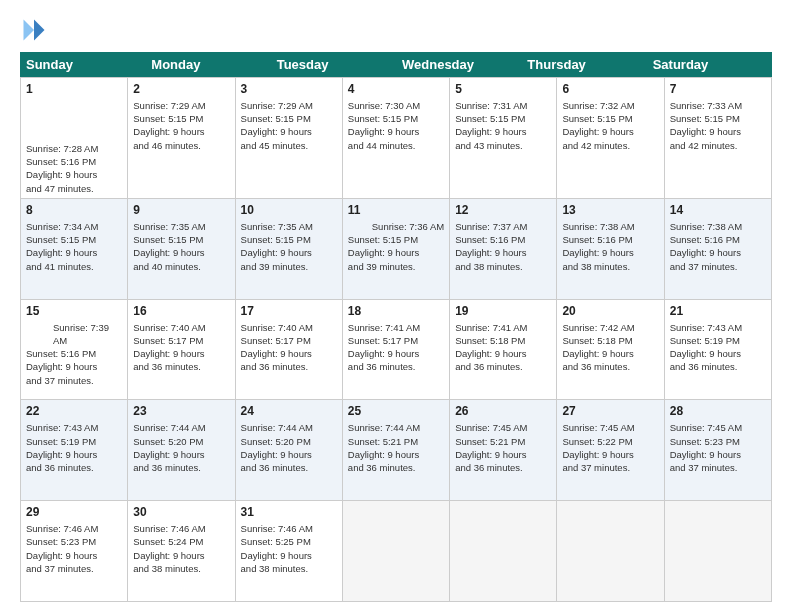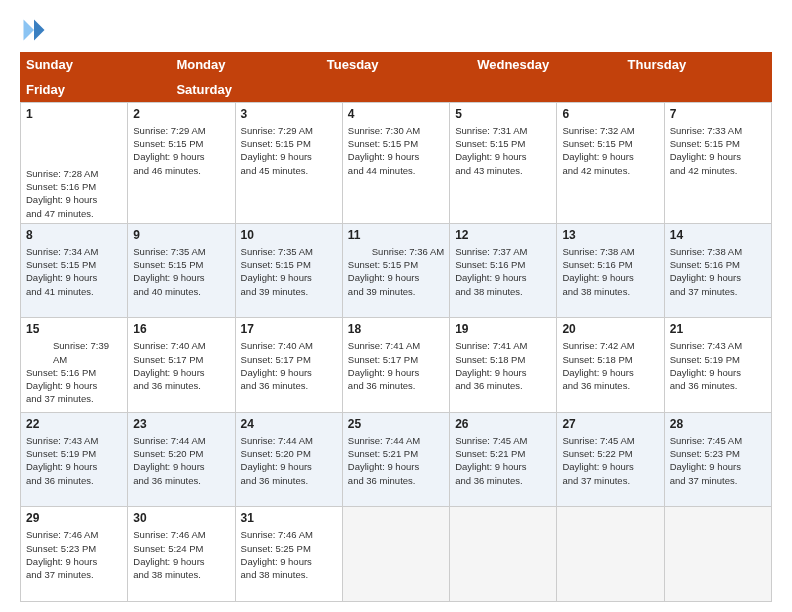--- a/index.html
+++ b/index.html
@@ -54,22 +54,22 @@
       color: #555;
       margin-top: 2px;
     }
     .calendar {
       flex: 1;
       display: flex;
       flex-direction: column;
     }
     .cal-header {
       display: grid;
-      grid-template-columns: repeat(5, 1fr);
-      background: #c2410c;
+      grid-template-columns: repeat(6, 1fr);
+      background: #0f766e;
     }
     .cal-header-cell {
       color: #fff;
       font-size: 13px;
       font-weight: bold;
       padding: 5px 6px;
       text-align: left;
     }
     .cal-body {
       flex: 1;
@@ -130,21 +130,20 @@
     </div>
   </div>
 
   <div class="calendar">
     <div class="cal-header">
     <div class="cal-header-cell">Sunday</div>
         <div class="cal-header-cell">Monday</div>
         <div class="cal-header-cell">Tuesday</div>
         <div class="cal-header-cell">Wednesday</div>
         <div class="cal-header-cell">Thursday</div>
-        <div class="cal-header-cell">Friday</div>
         <div class="cal-header-cell">Saturday</div>
       </div>
     <div class="cal-body">
     <div class="cal-row">
           <div class="cal-cell">
             <span class="day-num">1</span>
             <span style="display: block; margin-top: 44px;">Sunrise: 7:28 AM</span>
             <span style="display: block;">Sunset: 5:16 PM</span>
             <span style="display: block;">Daylight: 9 hours</span>
             <span style="display: block;">and 47 minutes.</span>

